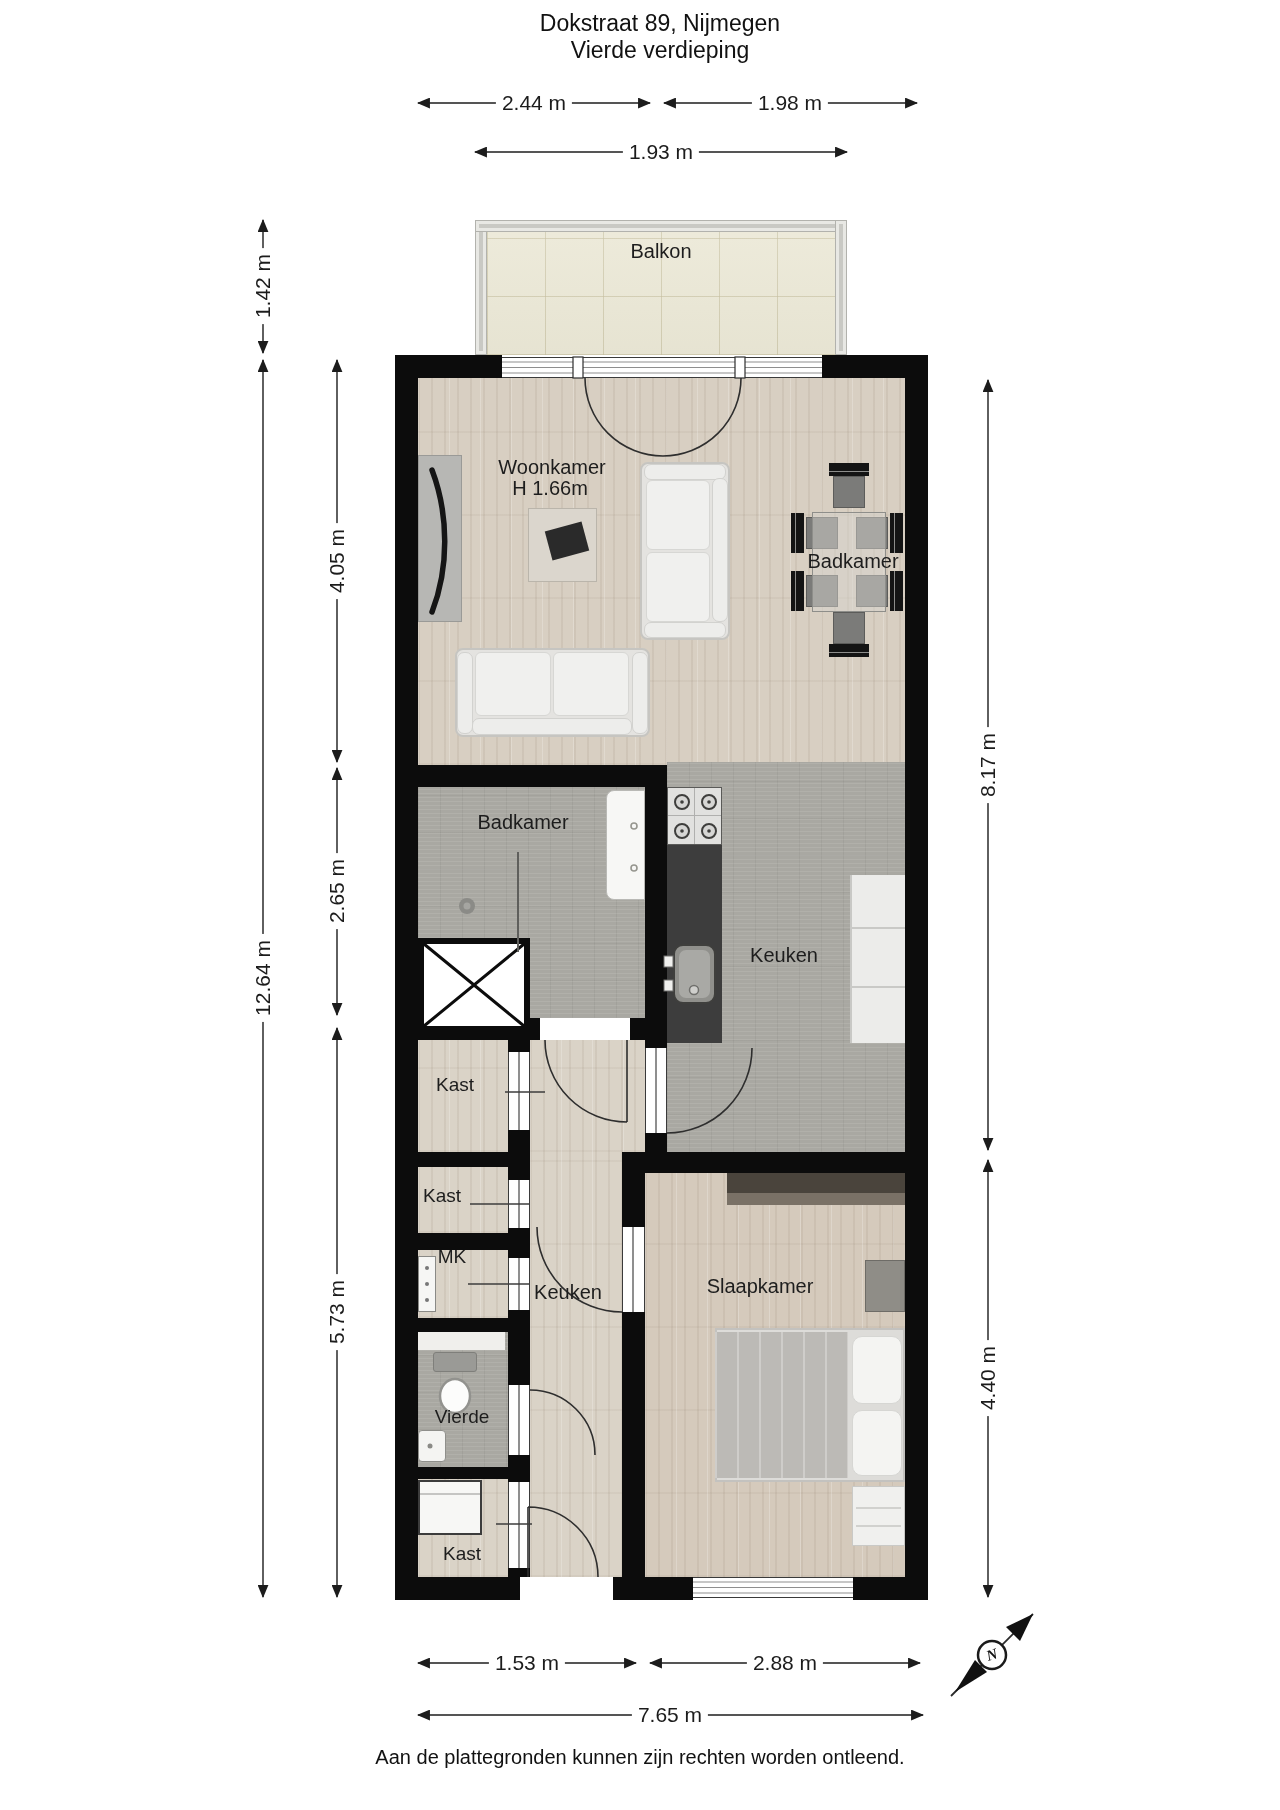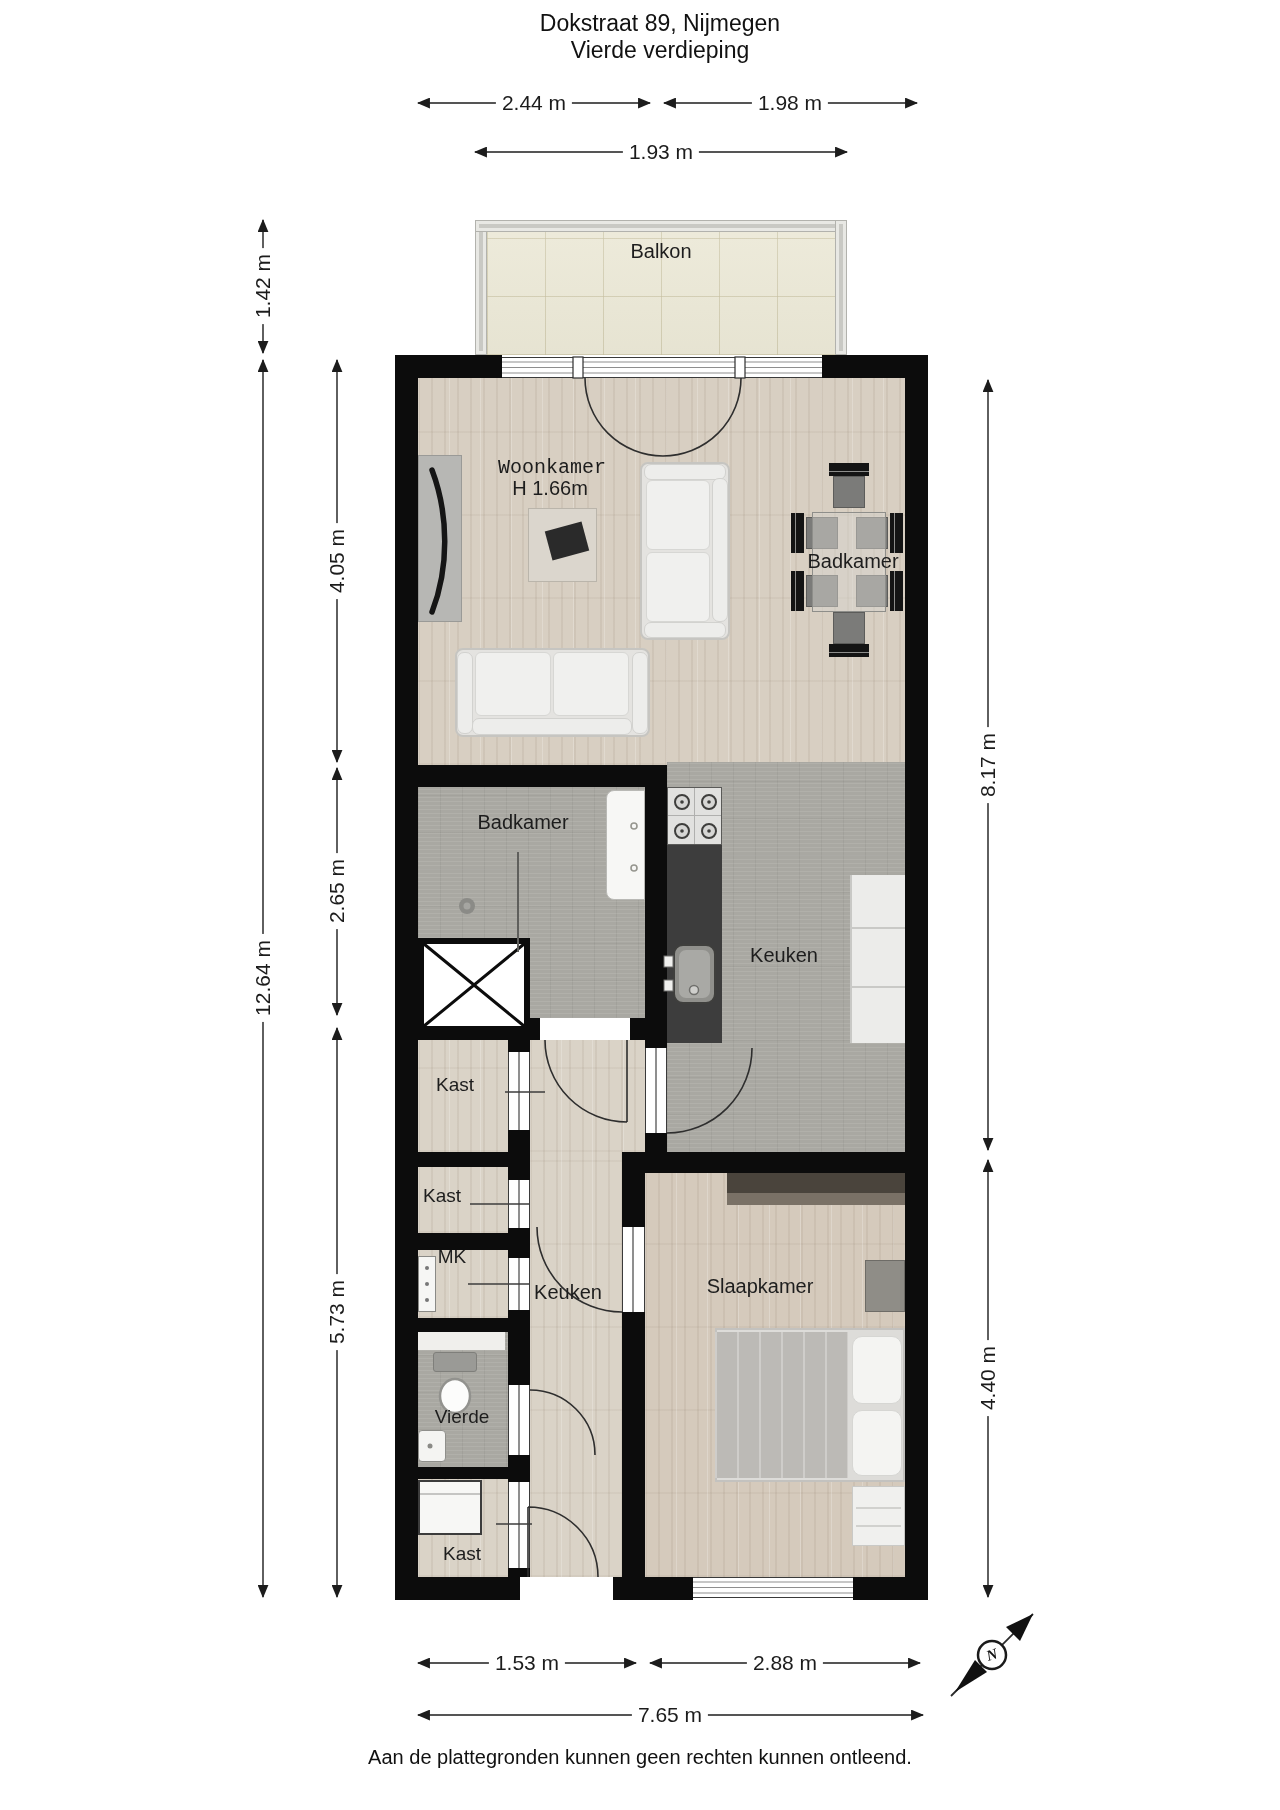--- a/index.html
+++ b/index.html
@@ -265,21 +265,21 @@
 
     <g>
       <path d="M951 1696L1033 1614" stroke="#2b2b2b" stroke-width="1.8"></path>
       <polygon points="1033,1614 1020,1641 1006,1627" fill="#111"></polygon>
       <polygon points="955,1692 987,1672 975,1660" fill="#111"></polygon>
       <circle cx="992" cy="1655" r="14" fill="#fff" stroke="#1b1b1b" stroke-width="2.5"></circle>
     </g>
   </svg>
 
   <div class="lbl" style="left:661px;top:251px;">Balkon</div>
-  <div class="lbl" style="left:552px;top:467px;font-family:Liberation Mono, monospace;">Woonkamer</div>
+  <div class="lbl" style="left:552px;top:467px;">Woonkamer</div>
   <div class="lbl" style="left:550px;top:488px;">H 1.66m</div>
   <div class="lbl" style="left:853px;top:561px;">Badkamer</div>
   <div class="lbl" style="left:523px;top:822px;">Badkamer</div>
   <div class="lbl" style="left:784px;top:955px;">Keuken</div>
   <div class="lbl sm" style="left:455px;top:1085px;">Kast</div>
   <div class="lbl sm" style="left:442px;top:1196px;">Kast</div>
   <div class="lbl sm" style="left:452px;top:1257px;">MK</div>
   <div class="lbl" style="left:568px;top:1292px;">Keuken</div>
   <div class="lbl" style="left:760px;top:1286px;">Slaapkamer</div>
   <div class="lbl sm" style="left:462px;top:1417px;">Vierde</div>
@@ -295,16 +295,16 @@
   <div class="dim v" style="left:337px;top:1312px;">5.73 m</div>
   <div class="dim v" style="left:988px;top:765px;">8.17 m</div>
   <div class="dim v" style="left:988px;top:1378px;">4.40 m</div>
   <div class="dim" style="left:527px;top:1663px;">1.53 m</div>
   <div class="dim" style="left:785px;top:1663px;">2.88 m</div>
   <div class="dim" style="left:670px;top:1715px;">7.65 m</div>
 
   <div class="nlabel" style="left:992px;top:1655px;">N</div>
 
   <div id="footer">
-    <div>Aan de plattegronden kunnen geen rechten kunnen ontleend.</div>
+    <div>Aan de plattegronden kunnen zijn rechten worden ontleend.</div>
   </div>
 
 </div>
 
 </body></html>

